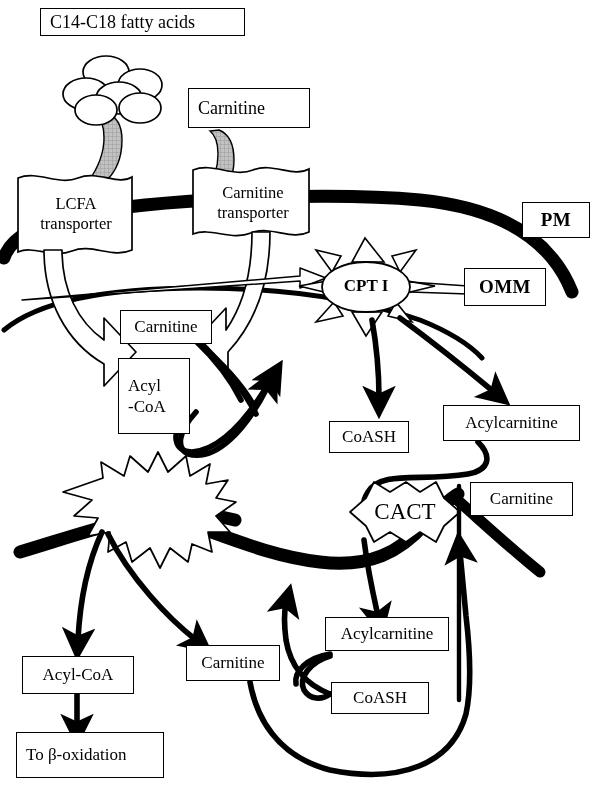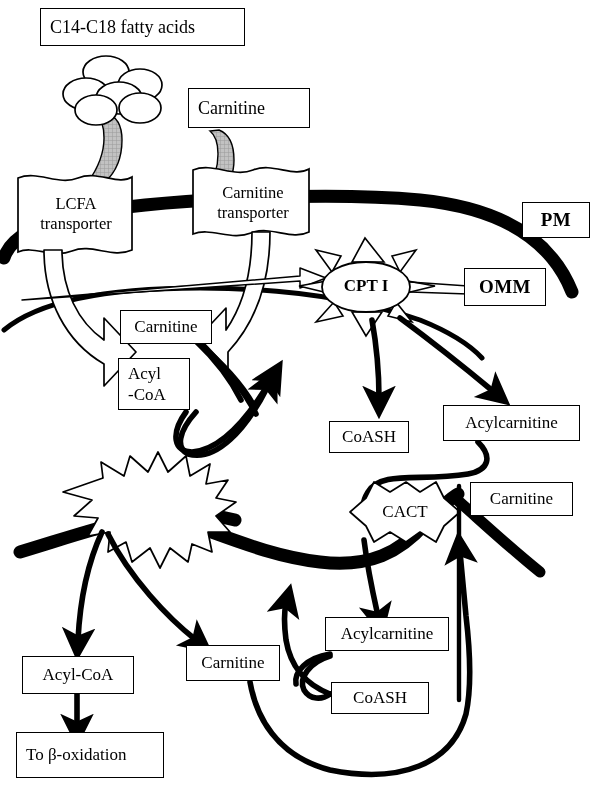--- a/index.html
+++ b/index.html
@@ -189,21 +189,21 @@
 
     <g>
       <line x1="459" y1="486" x2="459" y2="700" stroke="#000" stroke-width="4.4" stroke-linecap="round"></line>
     </g>
 
     <g>
       <path d="M77,690 L77,726" fill="none" stroke="#000" stroke-width="5.6" stroke-linecap="round" marker-end="url(#ah)"></path>
     </g>
   </svg>
 
-  <div class="lbl left" style="left:40px;top:8px;width:205px;height:38px;font-size:18px;">
+  <div class="lbl left" style="left:40px;top:8px;width:205px;height:28px;font-size:18px;">
     <span>C14-C18 fatty acids</span>
   </div>
 
   <div class="lbl left" style="left:188px;top:88px;width:122px;height:40px;font-size:18px;">
     <span>Carnitine</span>
   </div>
 
   <div class="shape-lbl" style="left:22px;top:184px;width:108px;height:60px;font-size:16.5px;">
     <span style="text-align:center;white-space:pre-line;line-height:1.2;">LCFA
 transporter</span>
@@ -223,35 +223,35 @@
   </div>
 
   <div class="shape-lbl" style="left:330px;top:272px;width:72px;height:28px;font-size:17px;font-weight:bold;">
     <span>CPT I</span>
   </div>
 
   <div class="lbl center" style="left:120px;top:310px;width:92px;height:34px;font-size:17px;">
     <span>Carnitine</span>
   </div>
 
-  <div class="lbl left" style="left:118px;top:358px;width:72px;height:52px;font-size:17px;">
+  <div class="lbl left" style="left:118px;top:358px;width:72px;height:76px;font-size:17px;">
     <span style="white-space:pre-line;line-height:1.25;">Acyl
 -CoA</span>
   </div>
 
   <div class="lbl center" style="left:329px;top:421px;width:80px;height:32px;font-size:17px;">
     <span>CoASH</span>
   </div>
 
   <div class="lbl center" style="left:443px;top:405px;width:137px;height:36px;font-size:17px;">
     <span>Acylcarnitine</span>
   </div>
 
 
-  <div class="shape-lbl" style="left:371px;top:498px;width:68px;height:28px;font-size:17px;">
+  <div class="shape-lbl" style="left:371px;top:498px;width:68px;height:28px;font-size:23px;">
     <span>CACT</span>
   </div>
 
   <div class="lbl center" style="left:470px;top:482px;width:103px;height:34px;font-size:17px;">
     <span>Carnitine</span>
   </div>
 
 
   <div class="lbl center" style="left:325px;top:617px;width:124px;height:34px;font-size:17px;">
     <span>Acylcarnitine</span>

